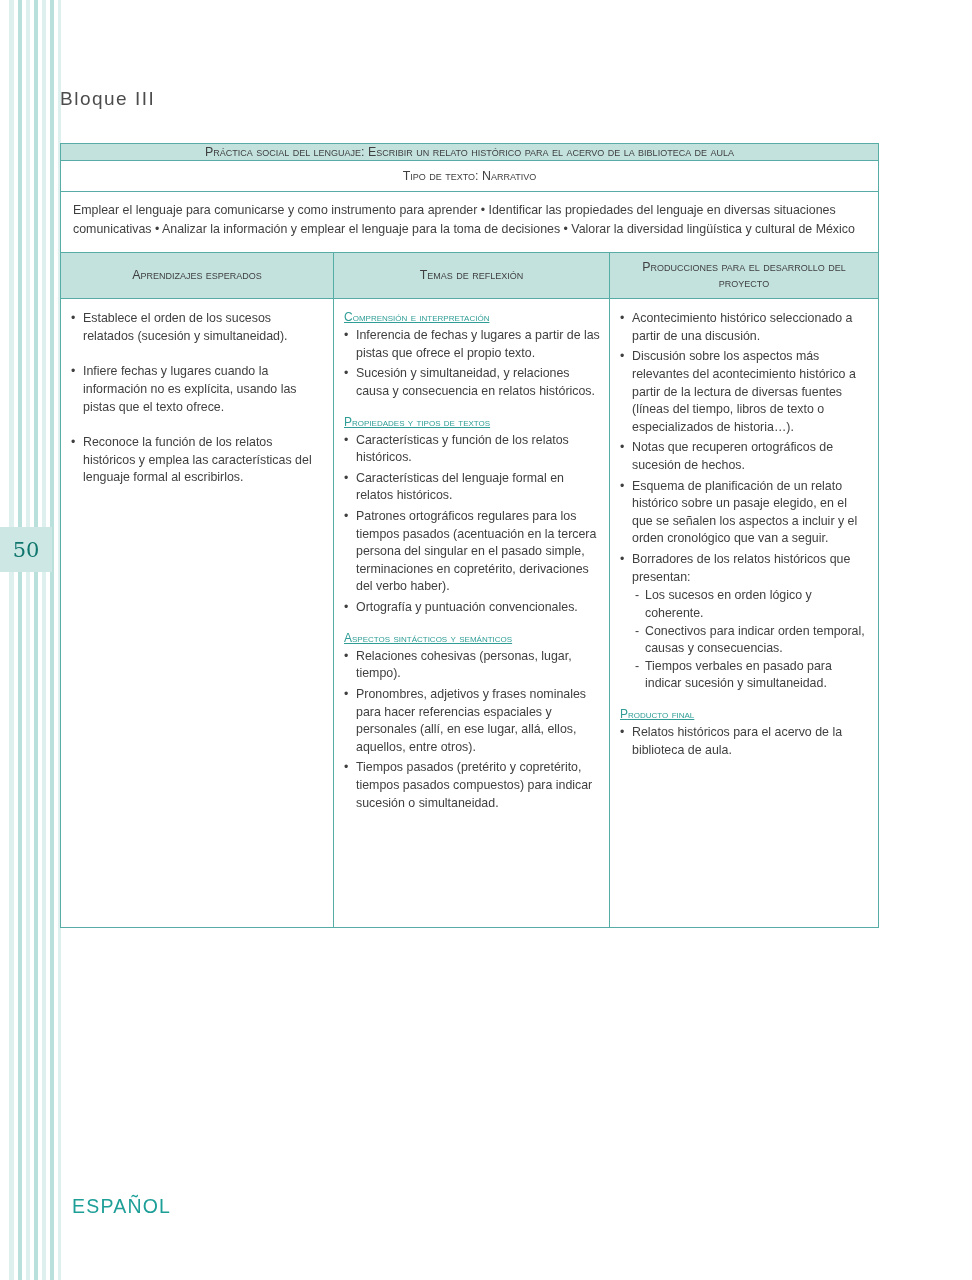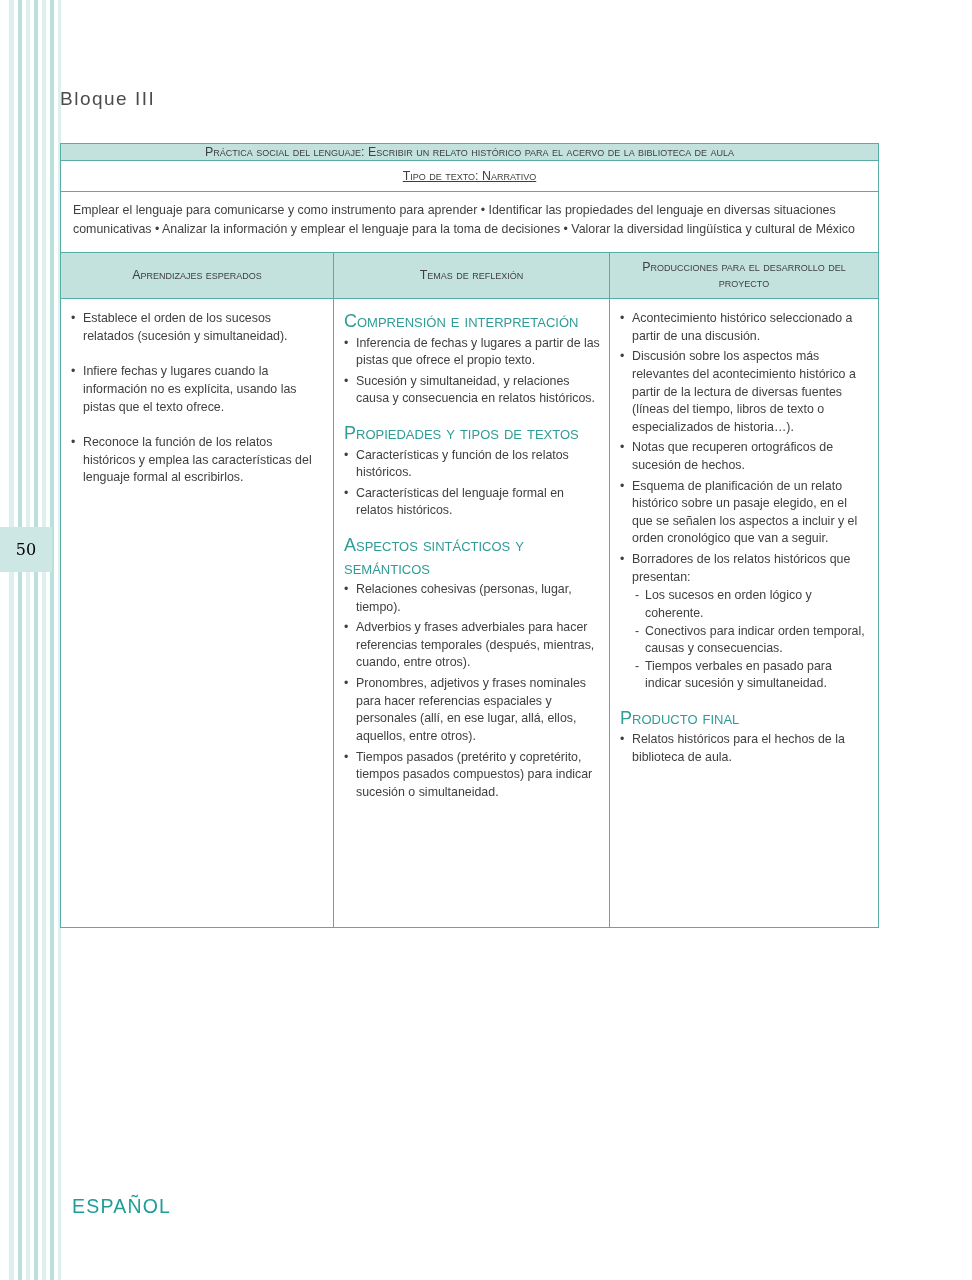--- a/index.html
+++ b/index.html
@@ -35,21 +35,21 @@
 
   
   .pagenum-block{
     position:absolute;left:0;top:527px;width:52px;height:45px;
     background:var(--numblock);
     display:flex;align-items:center;justify-content:center;
     z-index:2;
   }
   .pagenum{
     font-family:"DejaVu Serif", serif;
-    font-size:16px;color:#000000;
+    font-size:21px;color:#0f766e;
   }
 
   .content{position:absolute;left:60px;top:0;width:819px;}
 
   .block-title{
     margin-top:88px;
     font-size:19px;font-weight:400;color:#4c4c4c;
     letter-spacing:1.5px;
   }
 
@@ -67,21 +67,20 @@
   .r-practica{
     background:var(--header-bg);
     text-align:center;
     padding:0 12px;
     line-height:1.3;
   }
   .r-tipo{
     text-align:center;
     padding:7px 12px;
     line-height:1.3;
-    text-decoration:underline;
   }
   .r-comp{
     display:flex;
     padding:9px 10px 12px 10px;
     line-height:1.55;
   }
   .comp-label{flex:0 0 183px;}
   .comp-text{flex:1;padding-left:2px;}
 
   .r-heads{display:flex;background:var(--header-bg);}
@@ -102,23 +101,24 @@
   .r-body .cell{
     border-right:1px solid var(--border);
     padding:11px 9px 12px 10px;
     line-height:1.42;
   }
   .r-body .cell:last-child{border-right:none;}
 
   .subheading{
     color:var(--teal-text);
     font-variant:small-caps;
-    font-size:18px;
+    font-size:12px;
     margin:14px 0 2px 0;
     line-height:1.25;
+    text-decoration:underline;
   }
   .r-body .cell .subheading:first-child{margin-top:0;}
 
   ul.bullets{list-style:none;}
   ul.bullets>li{
     position:relative;
     padding-left:12px;
     margin-bottom:3px;
     line-height:1.42;
   }
@@ -201,43 +201,46 @@
             <div class="subheading">Comprensión e interpretación</div>
             <ul class="bullets">
               <li>Inferencia de fechas y lugares a partir de las pistas que ofrece el propio texto.</li>
               <li>Sucesión y simultaneidad, y relaciones causa y consecuencia en relatos históricos.</li>
             </ul>
             <div class="subheading">Propiedades y tipos de textos</div>
             <ul class="bullets">
               <li>Características y función de los relatos históricos.</li>
               <li>Características del lenguaje formal en relatos históricos.</li>
             </ul>
+            <ul class="bullets">
+              <li>Patrones ortográficos regulares para los tiempos pasados (acentuación en la tercera persona del singular en el pasado simple, terminaciones en copretérito, derivaciones del verbo haber).</li>
+              <li>Ortografía y puntuación convencionales.</li>
+            </ul>
             <div class="subheading">Aspectos sintácticos y semánticos</div>
             <ul class="bullets">
               <li>Relaciones cohesivas (personas, lugar, tiempo).</li>
-              <li>Adverbios y frases adverbiales para hacer referencias temporales (después, mientras, cuando, entre otros).</li>
               <li>Pronombres, adjetivos y frases nominales para hacer referencias espaciales y personales (allí, en ese lugar, allá, ellos, aquellos, entre otros).</li>
               <li>Tiempos pasados (pretérito y copretérito, tiempos pasados compuestos) para indicar sucesión o simultaneidad.</li>
             </ul>
           </div>
         <div class="cell c2" id="colbody-2">
             <ul class="bullets">
               <li>Acontecimiento histórico seleccionado a partir de una discusión.</li>
               <li>Discusión sobre los aspectos más relevantes del acontecimiento histórico a partir de la lectura de diversas fuentes (líneas del tiempo, libros de texto o especializados de historia…).</li>
               <li>Notas que recuperen ortográficos de sucesión de hechos.</li>
               <li>Esquema de planificación de un relato histórico sobre un pasaje elegido, en el que se señalen los aspectos a incluir y el orden cronológico que van a seguir.</li>
               <li>Borradores de los relatos históricos que presentan:<ul class="dashes">
                   <li>Los sucesos en orden lógico y coherente.</li>
                   <li>Conectivos para indicar orden temporal, causas y consecuencias.</li>
                   <li>Tiempos verbales en pasado para indicar sucesión y simultaneidad.</li>
                 </ul></li>
             </ul>
             <div class="subheading">Producto final</div>
             <ul class="bullets">
-              <li>Relatos históricos para el hechos de la biblioteca de aula.</li>
+              <li>Relatos históricos para el acervo de la biblioteca de aula.</li>
             </ul>
           </div>
       </div>
 
     </div>
   </div>
 
   <div class="footer-title">ESPAÑOL</div>
 
 </div>

